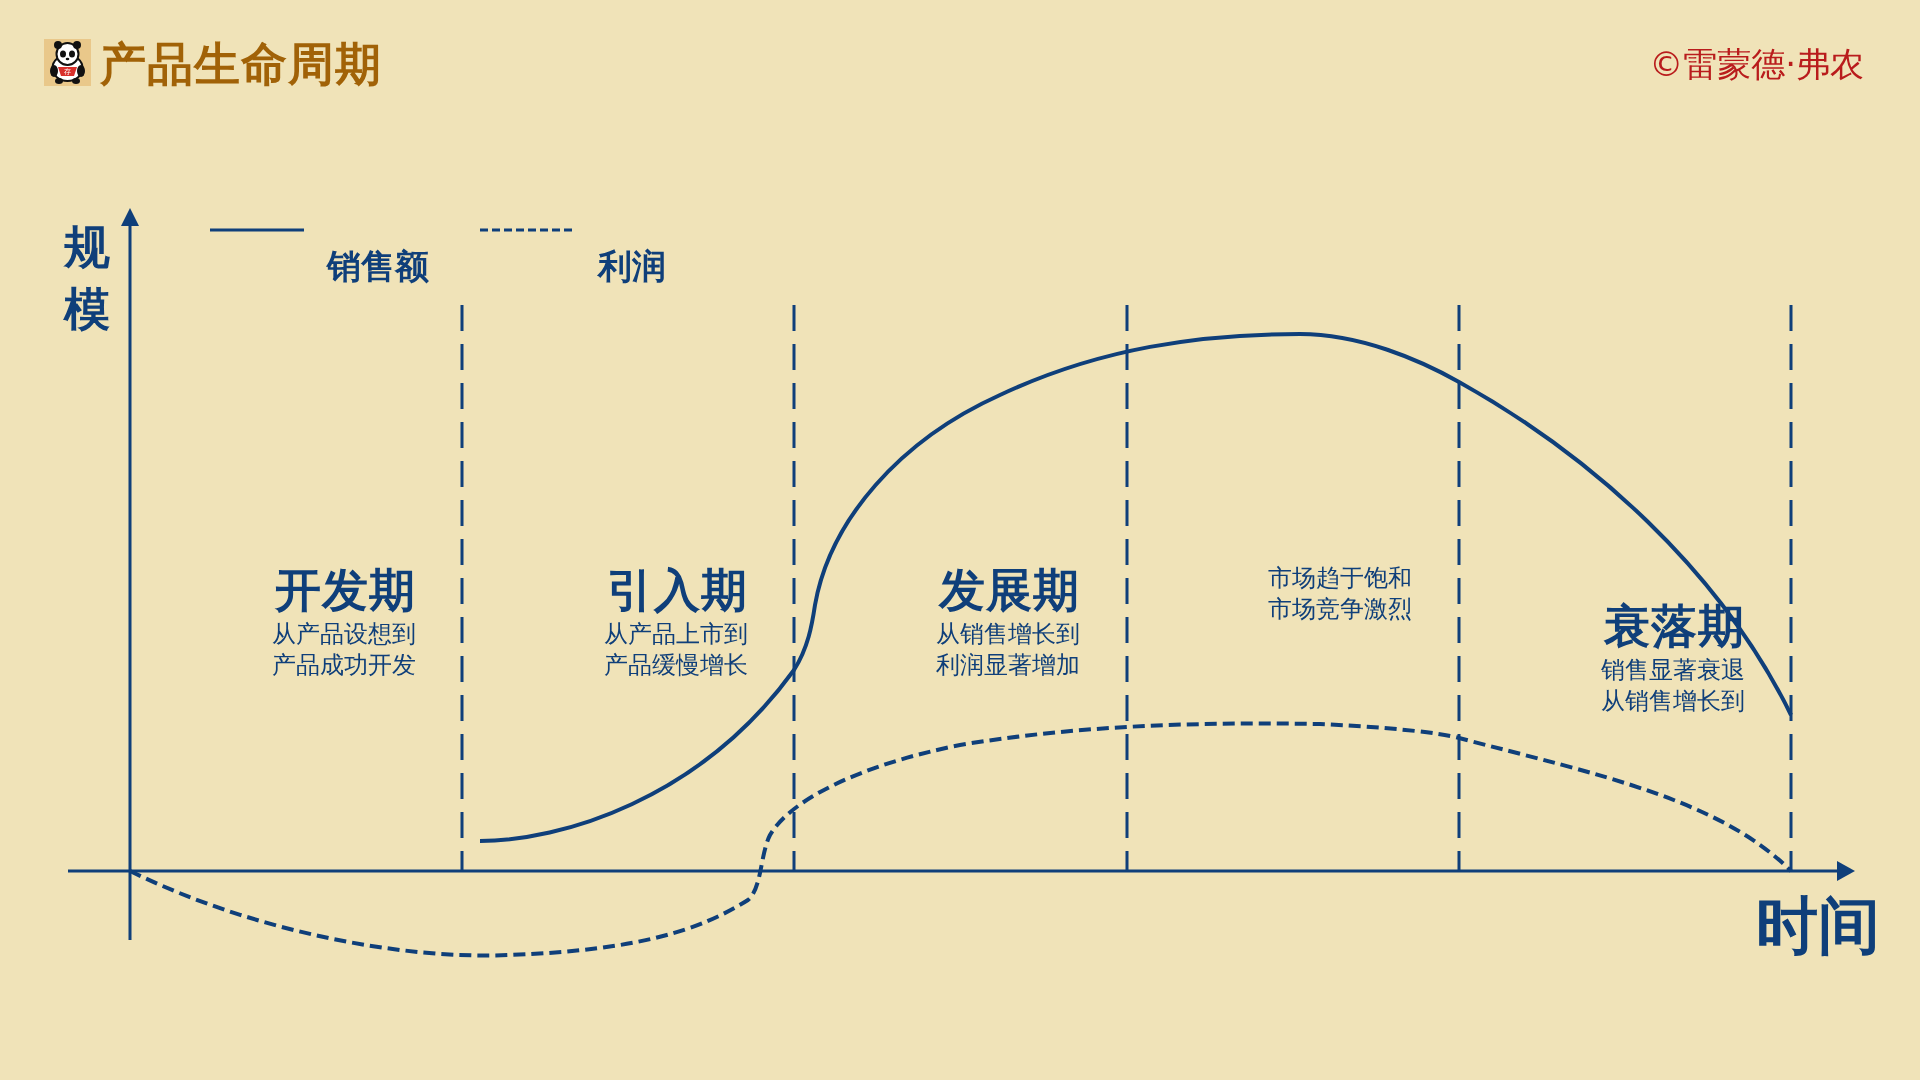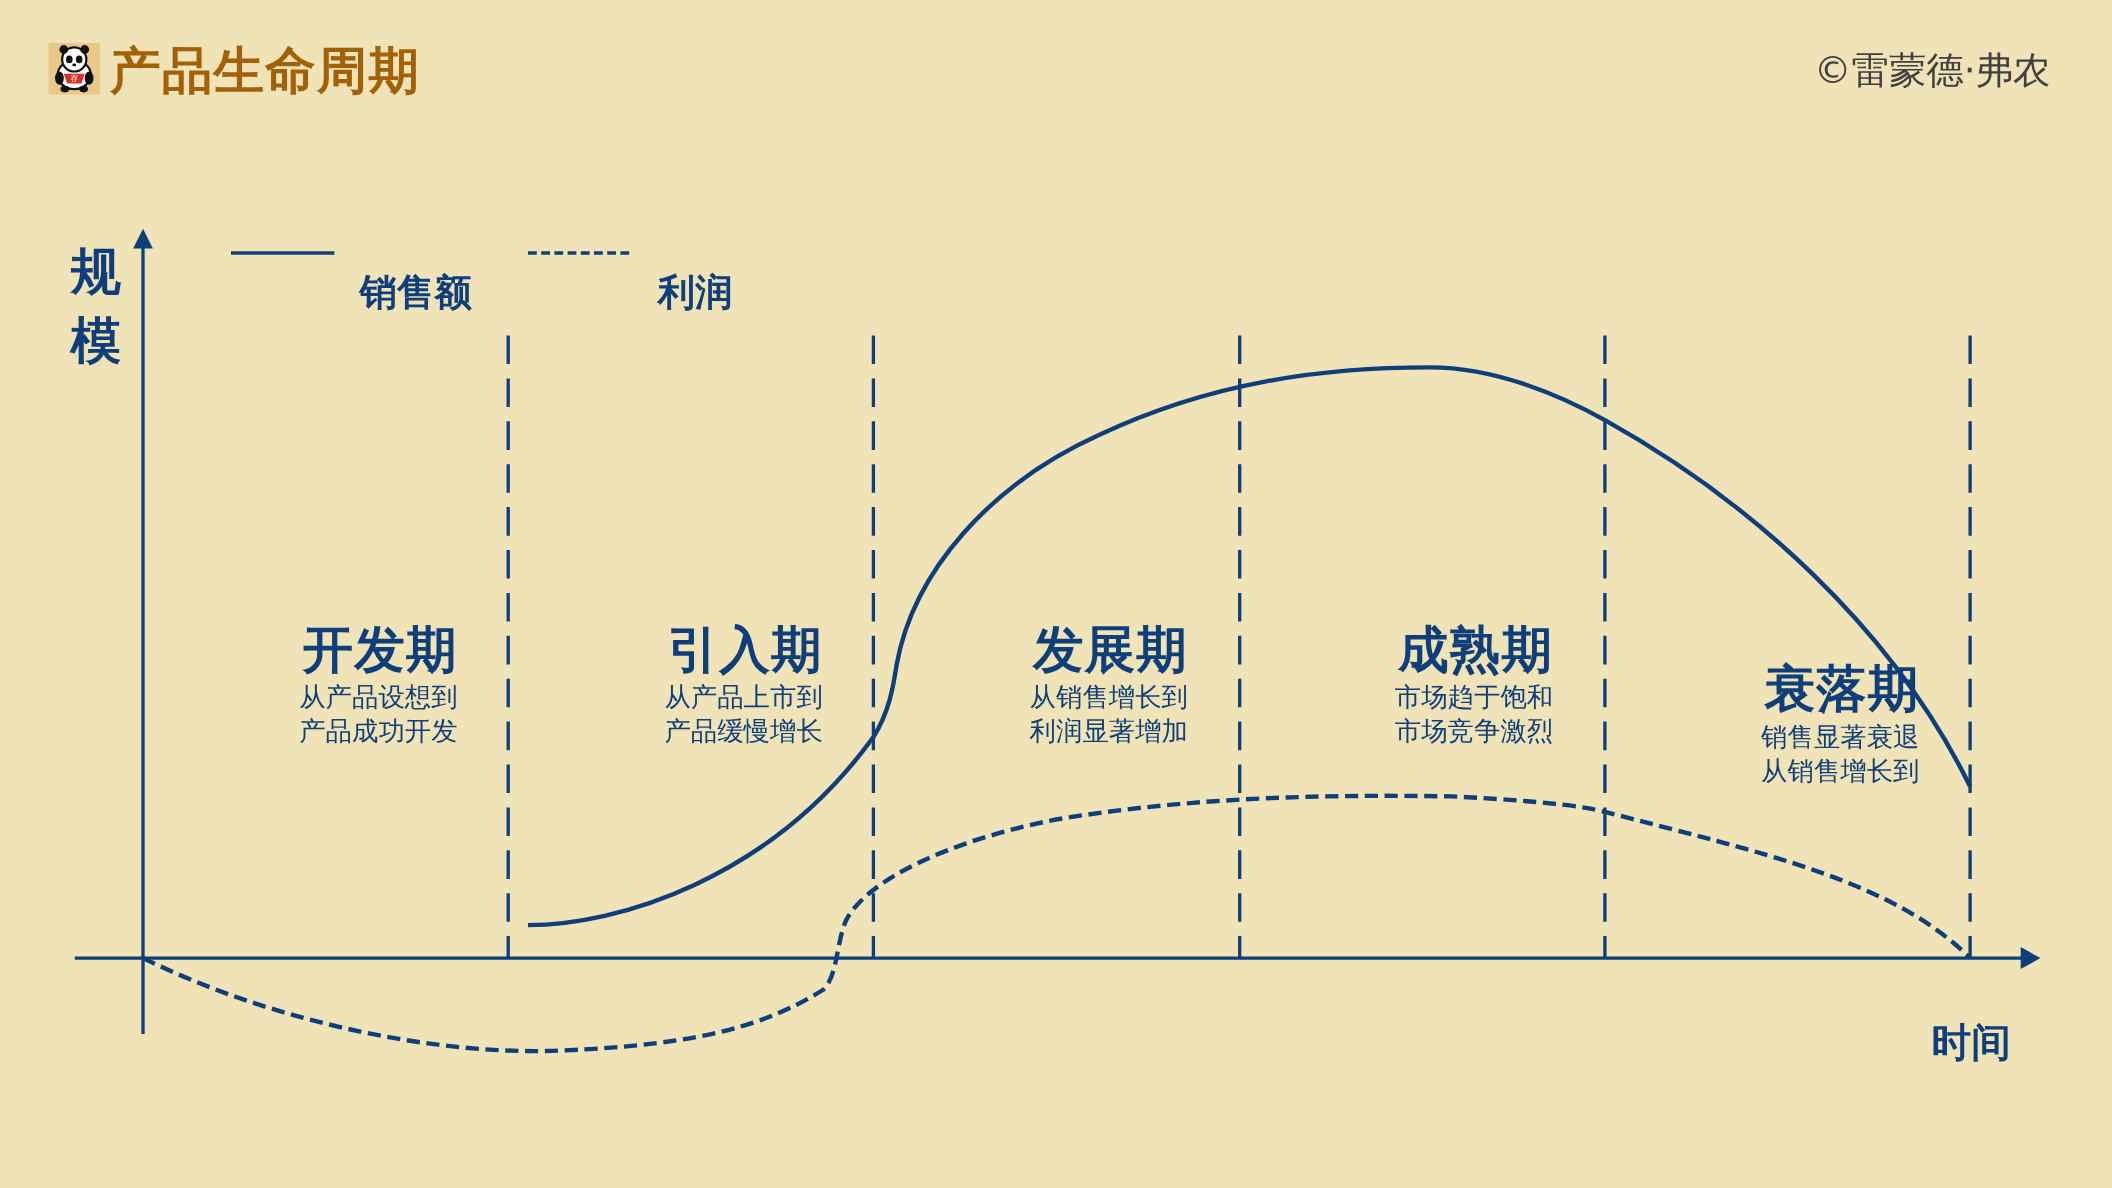--- a/index.html
+++ b/index.html
@@ -13,28 +13,28 @@
     .abs { position: absolute; }
     .logo {
       left: 44px; top: 39px; width: 47px; height: 47px;
       background: #E9C88A;
     }
     .title {
       left: 100px; top: 36px; font-size: 46px; font-weight: bold;
       letter-spacing: 1px; line-height: 56px; color: #a16207;
     }
     .copyright {
-      right: 56px; top: 40px; font-size: 34px; line-height: 48px; color: #404040;
+      right: 56px; top: 40px; font-size: 34px; line-height: 48px; color: #b91c1c;
     }
     .ylabel {
       left: 60px; top: 216px; font-size: 46px; font-weight: bold;
       line-height: 62px; width: 54px; text-align: center;
     }
     .xlabel {
-      left: 1756px; top: 921px; font-size: 36px; font-weight: bold; line-height: 56px;
+      left: 1756px; top: 898px; font-size: 62px; font-weight: bold; line-height: 56px;
     }
     .legend-text { font-size: 34px; font-weight: bold; line-height: 40px; top: 210px; margin-top: 36px; }
     .legend-sales { left: 327px; }
     .legend-profit { left: 598px; }
     .stage {
       width: 240px; text-align: right; top: 562px;
     }
     .stage-name { font-size: 46px; font-weight: bold; line-height: 56px; letter-spacing: 1px; }
     .stage-desc { font-size: 24px; line-height: 29px; margin-top: 2px; }
     svg.chart { position: absolute; left: 0; top: 0; }
@@ -118,21 +118,20 @@
   <div class="stage-name">引入期</div>
   <div class="stage-desc">从产品上市到</div>
   <div class="stage-desc">产品缓慢增长</div>
 </div>
 <div class="abs stage" style="left:840px;">
   <div class="stage-name">发展期</div>
   <div class="stage-desc">从销售增长到</div>
   <div class="stage-desc">利润显著增加</div>
 </div>
 <div class="abs stage" style="left:1172px;">
-  <div class="stage-name">成熟期</div>
   <div class="stage-desc">市场趋于饱和</div>
   <div class="stage-desc">市场竞争激烈</div>
 </div>
 <div class="abs stage" style="left:1505px;margin-top:36px;">
   <div class="stage-name">衰落期</div>
   <div class="stage-desc">销售显著衰退</div>
   <div class="stage-desc">从销售增长到</div>
 </div>
 
 </body></html>

